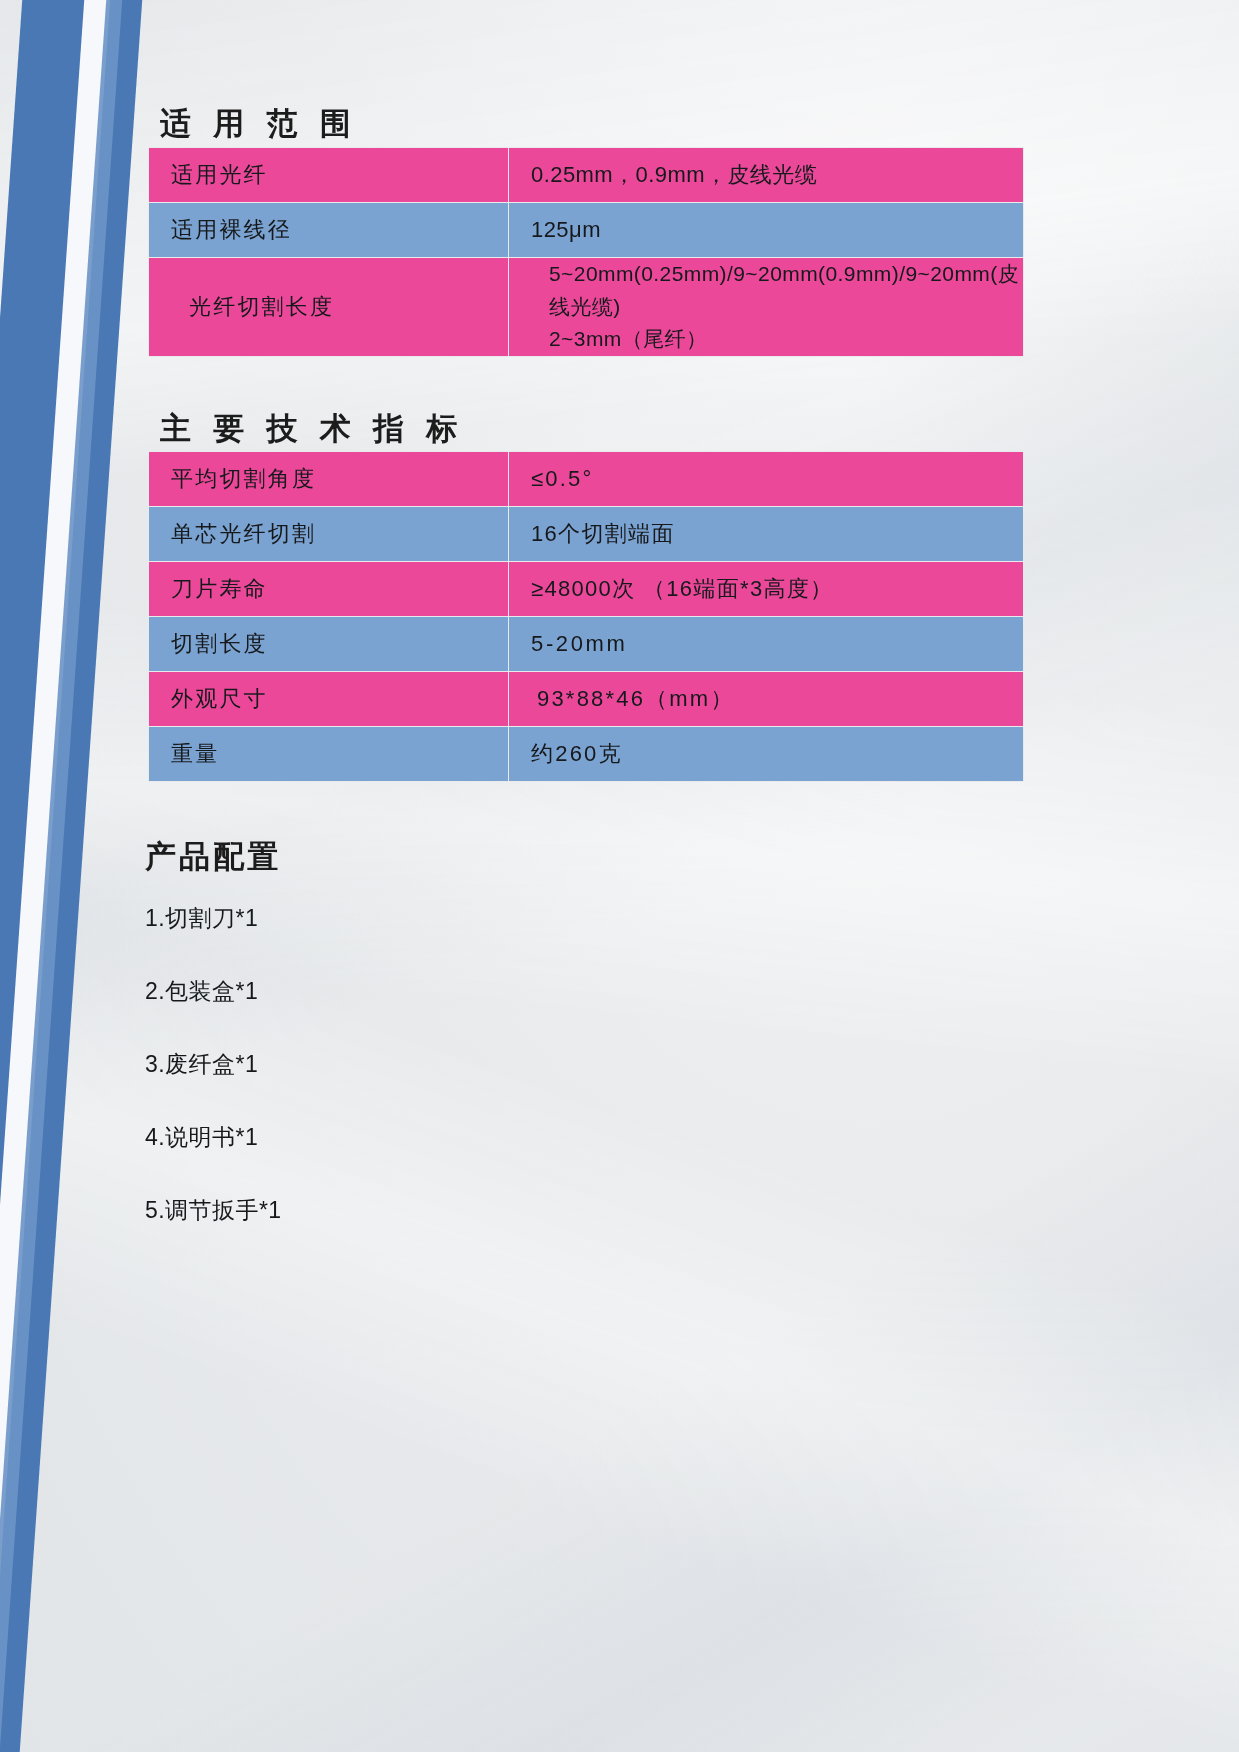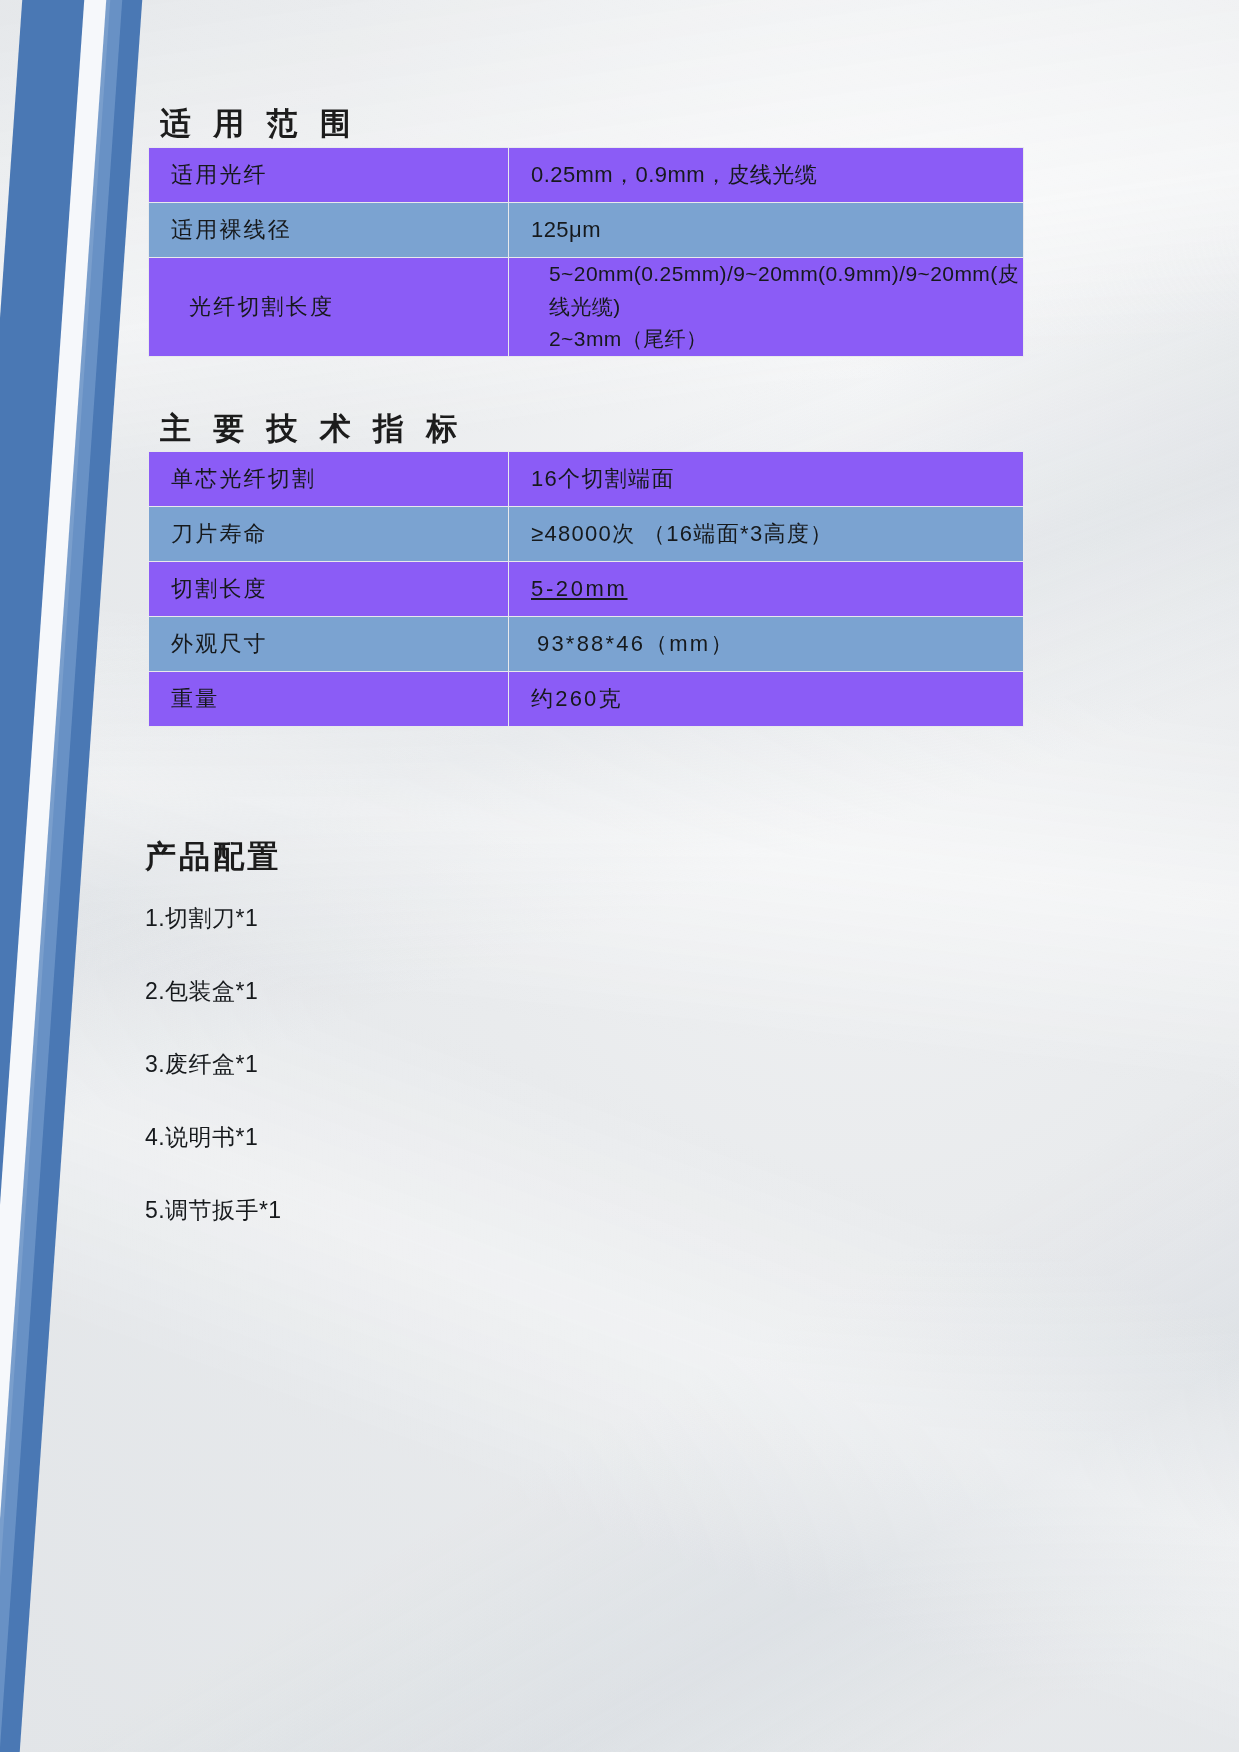--- a/index.html
+++ b/index.html
@@ -71,21 +71,21 @@
     border-collapse:collapse;
     table-layout:fixed;
   }
   .spec-table td{
     border:1px solid #e8eaec;
     padding:0 22px;
     font-size:22px;
     color:#16191c;
     vertical-align:middle;
     line-height:1.55;
-    background:#8b5cf6;
+    background:#ec4899;
   }
   .spec-table tr:nth-child(even) td{background:#7ba3d1;}
   .spec-table td.k{width:315px;letter-spacing:.10em;}
   .spec-table td.v{letter-spacing:.02em;}
   .spec-table tr td{height:54px;}
   .spec-table tr.tall td{height:92px;padding-left:40px;}
 
   .config-title{
     position:absolute;
     font-size:31px;font-weight:bold;color:#1c1c1c;
@@ -138,30 +138,34 @@
 2~3mm（尾纤）</td>
       </tr>
     </tbody>
   </table>
 
   <div class="section-title" style="left:160px;top:408px;">主 要 技 术 指 标</div>
 
   <table class="spec-table" style="left:148px;top:451px;width:876px;">
     <tbody>
       <tr>
+        <td class="k">平均切割角度</td>
+        <td class="v" style="letter-spacing:.10em;">≤0.5°</td>
+      </tr>
+      <tr>
         <td class="k">单芯光纤切割</td>
         <td class="v" style="letter-spacing:.06em;">16个切割端面</td>
       </tr>
       <tr>
         <td class="k">刀片寿命</td>
         <td class="v" style="letter-spacing:.06em;">≥48000次 （16端面*3高度）</td>
       </tr>
       <tr>
         <td class="k">切割长度</td>
-        <td class="v" style="letter-spacing:.12em;text-decoration:underline;">5-20mm</td>
+        <td class="v" style="letter-spacing:.12em;">5-20mm</td>
       </tr>
       <tr>
         <td class="k">外观尺寸</td>
         <td class="v" style="letter-spacing:.10em;padding-left:28px;">93*88*46（mm）</td>
       </tr>
       <tr>
         <td class="k">重量</td>
         <td class="v" style="letter-spacing:.10em;">约260克</td>
       </tr>
     </tbody>

